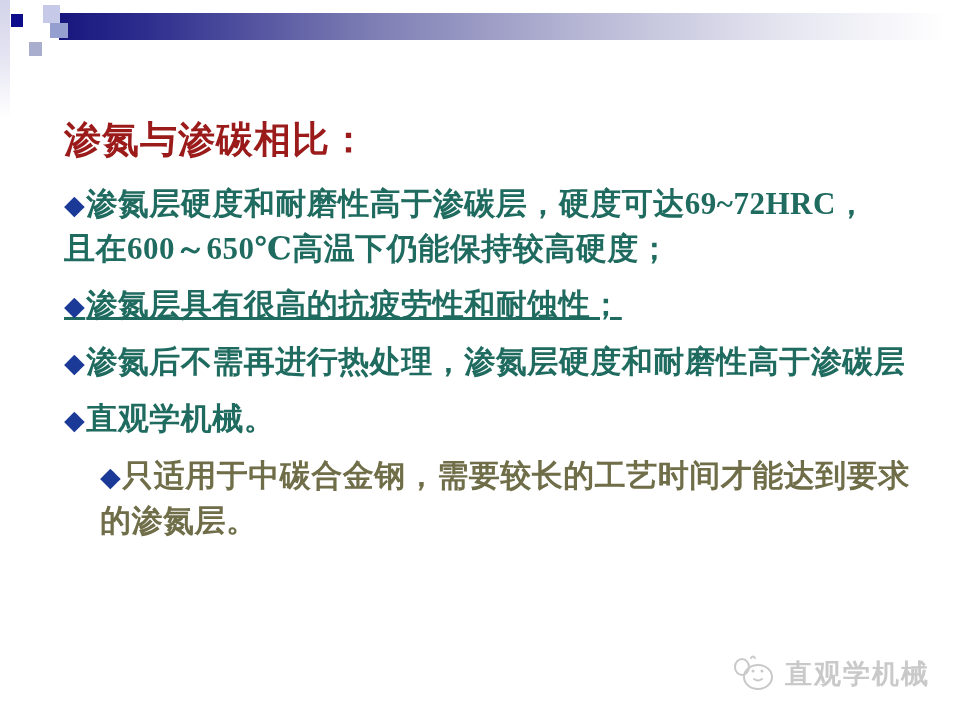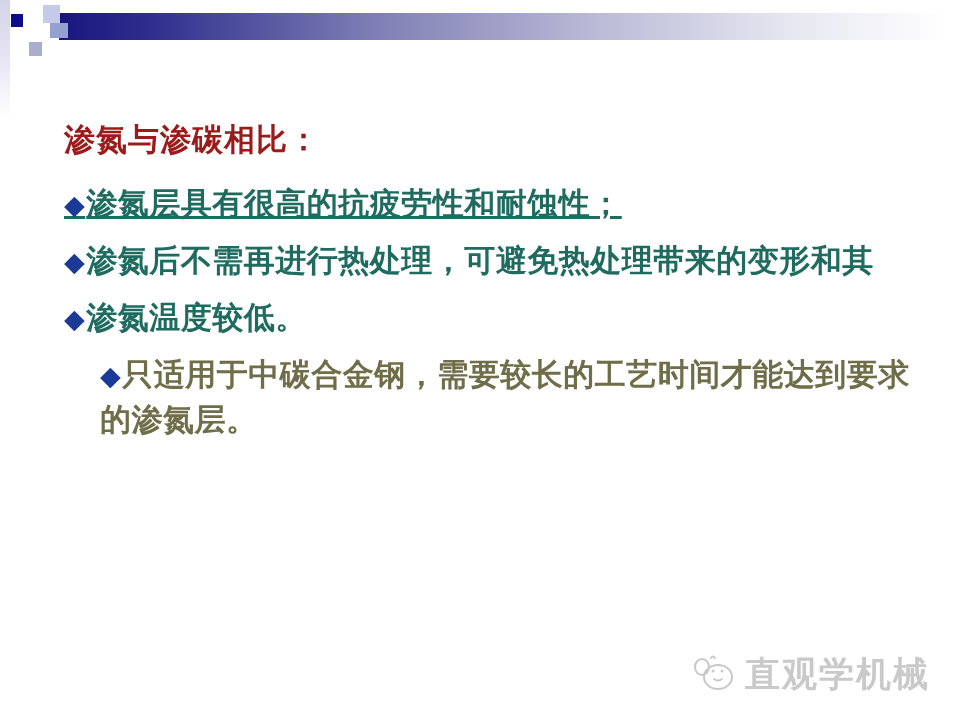--- a/index.html
+++ b/index.html
@@ -20,58 +20,59 @@
   .sq{position:absolute;}
   .sq-dark{left:11px;top:14px;width:12px;height:13px;background:#0d0d8c;}
   .sq-light{left:43px;top:5px;width:17px;height:18px;background:#c6cae8;}
   .sq-med{left:50px;top:23px;width:18px;height:15px;background:#96a0d0;}
   .sq-small{left:29px;top:42px;width:13px;height:14px;background:#a9aecf;}
   
   .content{
     position:absolute;left:64px;top:122px;width:846px;
   }
   .slide-title{
-    font-size:31px;font-weight:bold;line-height:36px;
+    font-size:37px;font-weight:bold;line-height:36px;
     margin:0 0 24px 0;letter-spacing:1px;
   }
   .bullet{
     font-size:31px;font-weight:bold;line-height:44px;
     margin:0 0 12px 0;letter-spacing:0.5px;
   }
   .diamond{
     font-family:"DejaVu Sans",sans-serif;
     font-size:27px;margin-right:1px;
   }
   
   .watermark{
     position:absolute;right:30px;bottom:24px;height:44px;
     display:flex;align-items:center;color:#c9c9c9;
   }
   .watermark-text{
-    font-size:35px;font-weight:bold;letter-spacing:2px;
+    font-size:27px;font-weight:bold;letter-spacing:2px;
     font-family:"Liberation Sans","DejaVu Sans",sans-serif;
   }
   .mascot{margin-right:6px;}
 </style>
 </head>
 <body>
 
 <div class="left-strip"></div>
 <div class="top-bar"></div>
 <div class="sq sq-light"></div>
 <div class="sq sq-med"></div>
 <div class="sq sq-dark"></div>
 <div class="sq sq-small"></div>
 
 <div class="content">
   <h1 class="slide-title" style="color: rgb(155, 27, 27);">渗氮与渗碳相比：</h1>
   <div id="bullets-container">
+      <p class="bullet" style="color: rgb(31, 107, 95);"><span class="diamond" style="color: rgb(27, 58, 151);">◆</span><span>渗氮层硬度和耐磨性高于渗碳层，硬度可达69~72HRC，</span><br><span>且在600～650℃高温下仍能保持较高硬度；</span></p>
       <p class="bullet" style="color: rgb(31, 107, 95); text-decoration: underline;"><span class="diamond" style="color: rgb(27, 58, 151);">◆</span><span>渗氮层具有很高的抗疲劳性和耐蚀性；</span></p>
-      <p class="bullet" style="color: rgb(31, 107, 95);"><span class="diamond" style="color: rgb(27, 58, 151);">◆</span><span>渗氮后不需再进行热处理，可避免热处理带来的变形和其</span><br></p>
-      <p class="bullet" style="color: rgb(31, 107, 95);"><span class="diamond" style="color: rgb(27, 58, 151);">◆</span><span>渗氮温度较低。</span></p>
+      <p class="bullet" style="color: rgb(31, 107, 95);"><span class="diamond" style="color: rgb(27, 58, 151);">◆</span><span>渗氮后不需再进行热处理，渗氮层硬度和耐磨性高于渗碳层</span><br></p>
+      <p class="bullet" style="color: rgb(31, 107, 95);"><span class="diamond" style="color: rgb(27, 58, 151);">◆</span><span>直观学机械。</span></p>
       <p class="bullet" style="color: rgb(111, 110, 73); margin-left: 36px;"><span class="diamond" style="color: rgb(27, 58, 151);">◆</span><span>只适用于中碳合金钢，需要较长的工艺时间才能达到要求</span><br><span>的渗氮层。</span></p>
     </div>
 </div>
 
 <div class="watermark" style="color: rgb(201, 201, 201);">
   <svg class="mascot" width="48" height="40" viewBox="0 0 48 40">
     <g fill="none" stroke="#c9c9c9" stroke-width="2" stroke-linecap="round">
       <ellipse cx="11" cy="13" rx="7" ry="8"></ellipse>
       <ellipse cx="27" cy="23" rx="14" ry="12"></ellipse>
       <circle cx="22" cy="17" r="1.5" fill="#c9c9c9" stroke="none"></circle>

